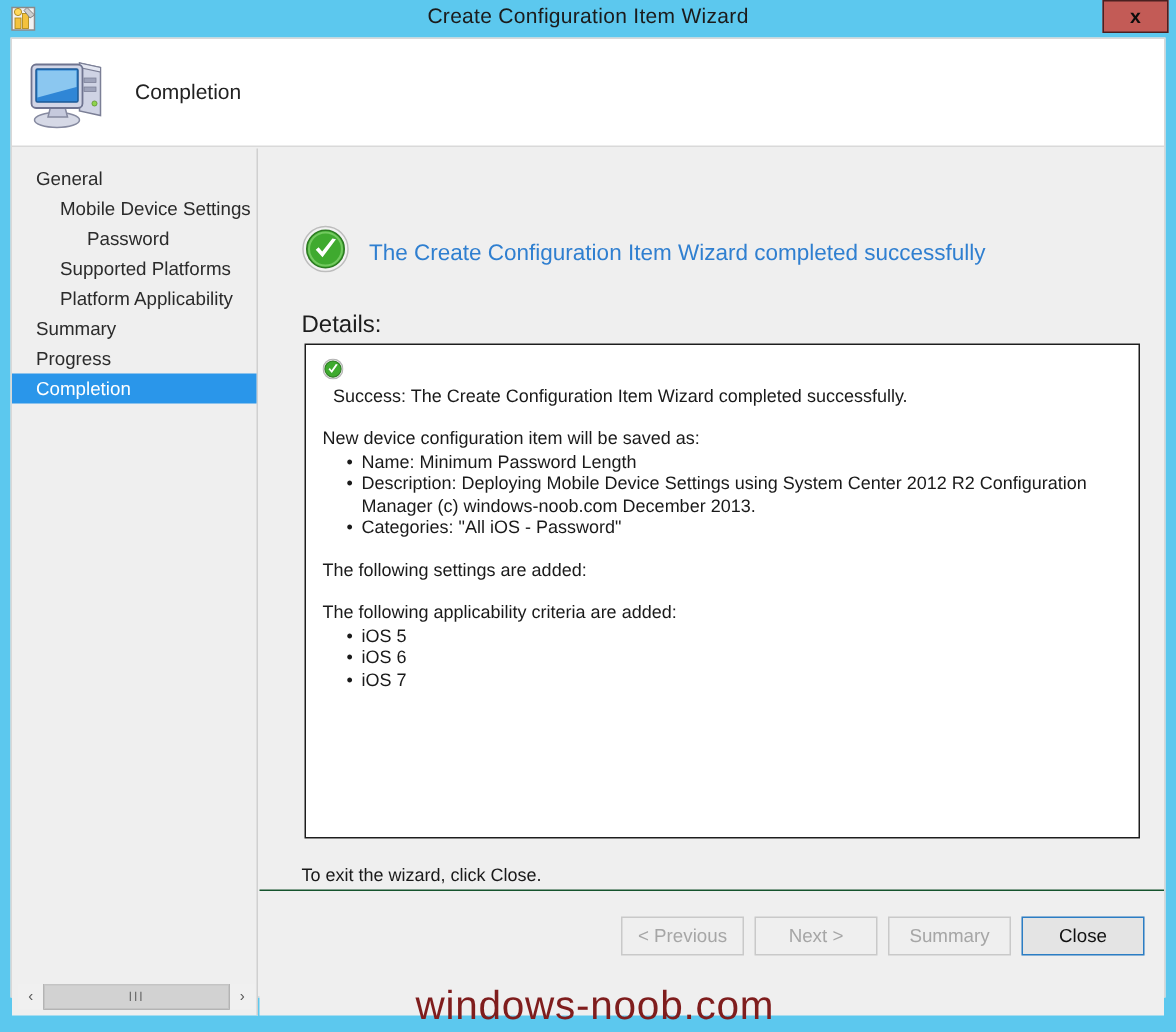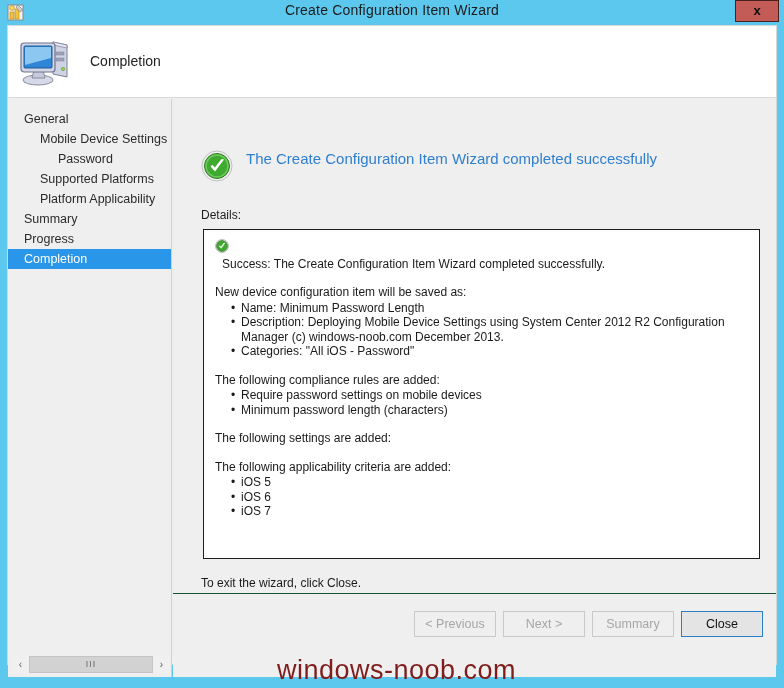--- a/index.html
+++ b/index.html
@@ -153,32 +153,32 @@
     position: absolute;
     left: 165px; top: 73px;
     width: 603px; height: 578px;
     background: #efefef;
   }
 
   #result-head {
     position: absolute;
     left: 28px; top: 51px;
     display: flex;
-    align-items: flex-start;
+    align-items: center;
   }
   #result-head-text {
     margin-left: 13px;
     font-size: 15px;
     color: #2f7fd0;
   }
 
   #details-label {
     position: absolute;
     left: 28px; top: 109px;
-    font-size: 12px;
+    font-size: 16px;
     color: #1e1e1e;
   }
 
   #details-box {
     position: absolute;
     left: 30px; top: 130px;
     width: 557px; height: 330px;
     background: #ffffff;
     border: 1px solid #1d1d1d;
     overflow: hidden;
@@ -357,27 +357,20 @@
           <div id="details-blocks">
               <div class="det-block">
                 <div class="det-heading">New device configuration item will be saved as:</div>
                 <ul class="det-list">
                   <li>Name: Minimum Password Length</li>
                   <li>Description: Deploying Mobile Device Settings using System Center 2012 R2 Configuration Manager (c) windows-noob.com December 2013.</li>
                   <li>Categories: "All iOS - Password"</li>
                 </ul>
               </div>
               <div class="det-block">
-                <div class="det-heading">The following compliance rules are added:</div>
-                <ul class="det-list">
-                  <li>Require password settings on mobile devices</li>
-                  <li>Minimum password length (characters)</li>
-                </ul>
-              </div>
-              <div class="det-block">
                 <div class="det-heading">The following settings are added:</div>
               </div>
               <div class="det-block">
                 <div class="det-heading">The following applicability criteria are added:</div>
                 <ul class="det-list">
                   <li>iOS 5</li>
                   <li>iOS 6</li>
                   <li>iOS 7</li>
                 </ul>
               </div>

